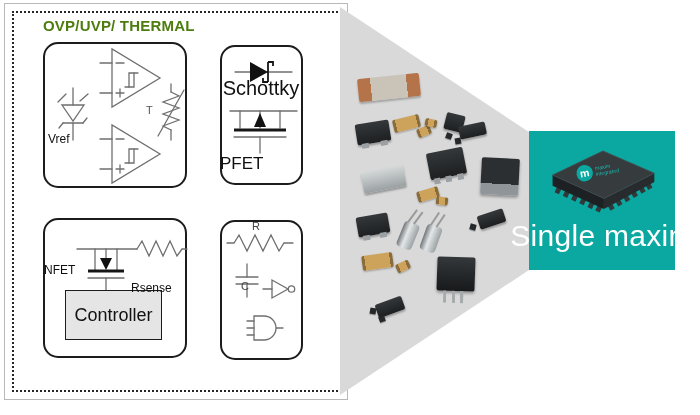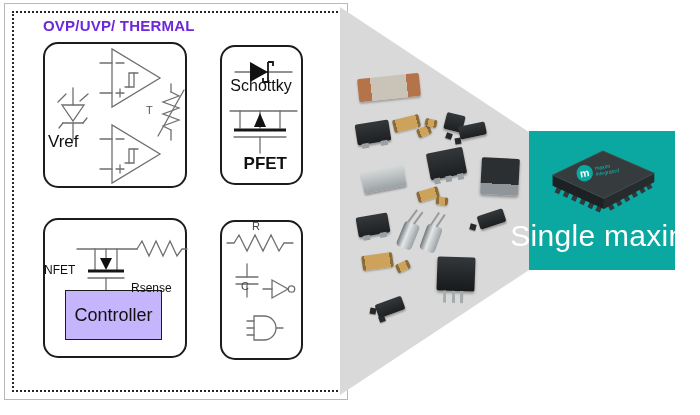--- a/index.html
+++ b/index.html
@@ -13,37 +13,37 @@
     border:1.5px solid #b9b9b9; background:#fff; }
   .legacy-panel { position:absolute; left:12px; top:11px; width:330px; height:381px;
     border:2px dotted #262626; background:#fff; }
   .block { position:absolute; border:2px solid #1c1c1c; border-radius:15px; background:#fff; }
   .blk-ovp     { left:43px;  top:42px;  width:144px; height:146px; }
   .blk-reverse { left:220px; top:45px;  width:83px;  height:140px; }
   .blk-inrush  { left:43px;  top:218px; width:144px; height:140px; }
   .blk-disc    { left:220px; top:220px; width:83px;  height:140px; }
   .block svg { position:absolute; left:0; top:0; }
   .blk-title { position:absolute; font-size:15px; font-weight:600; letter-spacing:.2px;
-    text-align:center; color:#6d28d9; white-space:nowrap; }
+    text-align:center; color:#4d7c0f; white-space:nowrap; }
   .t-ovp     { left:43px;  top:17px;  width:144px; }
   .t-reverse { left:218px; top:17px;  width:88px; }
   .t-inrush  { left:43px;  top:363px; width:144px; }
   .t-disc    { left:220px; top:363px; width:83px; }
   .lbl { position:absolute; color:#101010; white-space:nowrap; }
-  .lbl-vref      { left:48px;  top:132px; font-size:17px; }
+  .lbl-vref      { left:48px;  top:132px; font-size:12px; }
   .lbl-t         { left:146px; top:104px; font-size:11px; color:#555; }
-  .lbl-schottky  { left:220px; top:77px;  width:82px; text-align:center; font-size:16px; }
-  .lbl-pfet      { left:220px; top:154px; width:67px; text-align:right; font-size:17px;font-weight:bold; }
+  .lbl-schottky  { left:220px; top:77px;  width:82px; text-align:center; font-size:20px; }
+  .lbl-pfet      { left:220px; top:154px; width:67px; text-align:left; font-size:17px; }
   .lbl-nfet      { left:44px;  top:263px; font-size:12px; }
   .lbl-rsense    { left:131px; top:237px; font-size:12px;margin-top:44px; }
   .lbl-r         { left:252px; top:220px; font-size:11px; color:#444; }
   .lbl-c         { left:241px; top:280px; font-size:11px; color:#444; }
   .controller-box { position:absolute; left:65px; top:290px; width:97px; height:50px;
     border:1.5px solid #1c1c1c; display:flex; align-items:center; justify-content:center;
-    font-size:18px; background:#c4b5fd; }
+    font-size:18px; background:#e5e5e5; }
   
   .funnel { position:absolute; left:338px; top:5px; width:194px; height:392px;
     background:var(--funnel,#d9d9d9);
     clip-path:polygon(2px 2px, 194px 129px, 194px 263px, 2px 390px); }
   .comp { position:absolute; border-radius:2px; }
   .c-shunt { left:358px; top:76px; width:62px; height:23px; transform:rotate(-6deg);
     background:linear-gradient(90deg,#b5734a 0 13px,#c9c3b8 13px 49px,#b5734a 49px);
     box-shadow:0 2px 2px rgba(0,0,0,.25); }
   .c-black { background:linear-gradient(180deg,#34383a,#1d1f21); box-shadow:0 2px 2px rgba(0,0,0,.3); }
   .c-tan { background:linear-gradient(90deg,#8a6b3a 0 3px,#cda35c 3px calc(100% - 3px),#8a6b3a calc(100% - 3px));

